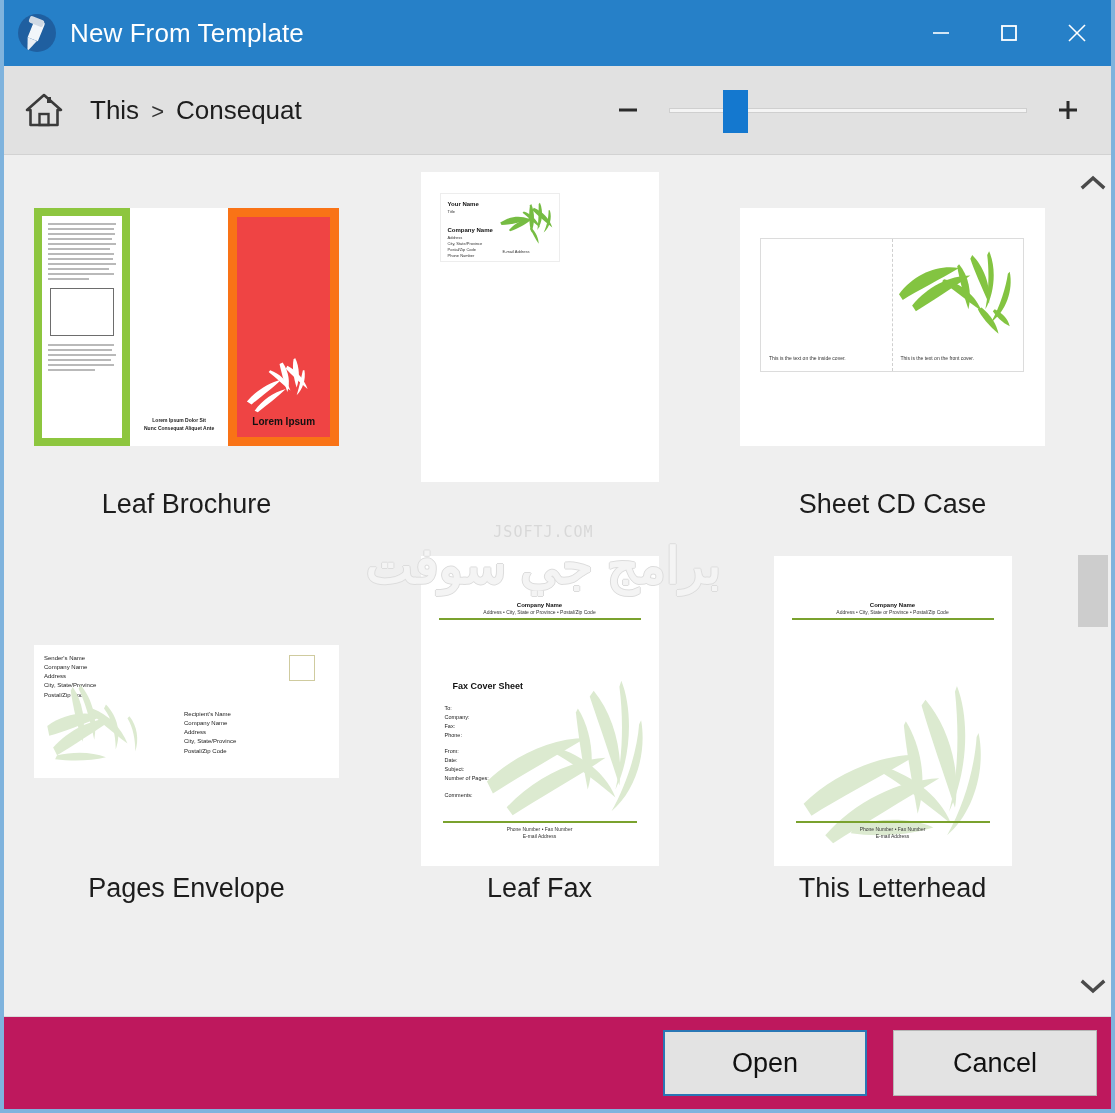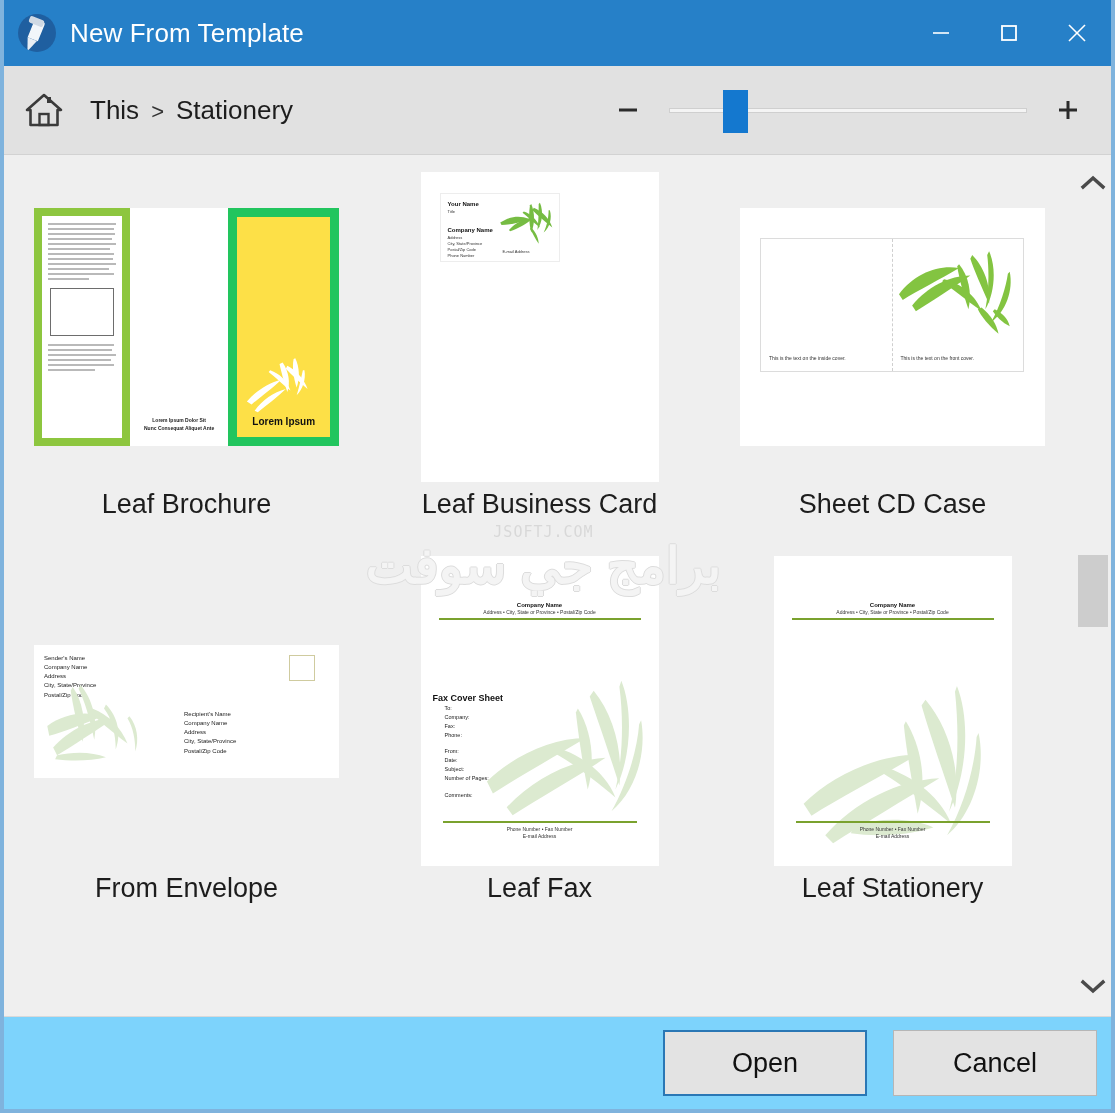--- a/index.html
+++ b/index.html
@@ -152,22 +152,22 @@
   .br-left-inner { padding: 7px 6px; }
   .br-lines { }
   .br-line { height: 2px; background: #b9b9b9; margin-bottom: 3px; }
   .br-imgbox { border: 1px solid #6d6d6d; height: 46px; margin: 8px 2px; background:#fff;}
   .br-mid { width: 100px; background: #fff; position: relative; }
   .br-mid-cap {
     position: absolute; bottom: 14px; left: 0; right: 0;
     text-align: center; font-size: 5px; font-weight: bold; color: #222; line-height: 1.5;
   }
   .br-right {
-    width: 112px; border: 9px solid #22c55e; box-sizing: border-box;
-    background: #fde047; position: relative;
+    width: 112px; border: 9px solid #f97316; box-sizing: border-box;
+    background: #ef4444; position: relative;
   }
   .br-right .leafsvg { position: absolute; left: 2px; bottom: 20px; width: 78px; height: 70px; }
   .br-right-cap {
     position: absolute; bottom: 10px; left: 0; right: 0;
     text-align: center; font-size: 10px; font-weight: bold; color: #111;
   }
 
   
   .bc-sheet { width: 238px; height: 310px; }
   .bizcard {
@@ -207,21 +207,21 @@
   .doc-head {
     position: absolute; left: 18px; right: 18px; top: 46px;
     text-align: center;
   }
   .doc-co { font-size: 6px; font-weight: bold; color: #111; }
   .doc-addr { font-size: 5px; color: #333; margin-top: 1px; }
   .doc-rule { height: 1.5px; background: #7aa22e; margin-top: 3px; }
   .doc-foot { position: absolute; left: 22px; right: 22px; bottom: 26px; text-align: center; }
   .doc-foot .doc-rule { margin-bottom: 3px; margin-top: 0; }
   .doc-foot-l1, .doc-foot-l2 { font-size: 5px; color: #333; line-height: 1.45; }
-  .fax-title { position: absolute; left: 12px; top: 125px; font-size: 9px; font-weight: bold; color: #111; margin-top: 12px; }
+  .fax-title { position: absolute; left: 32px; top: 125px; font-size: 9px; font-weight: bold; color: #111; }
   .fax-fields { position: absolute; left: 24px; top: 148px; font-size: 5.5px; color: #222; line-height: 1.65; }
   .fax-fields .gap { height: 7px; }
   .doc-leaf { position: absolute; right: 8px; bottom: 44px; width: 168px; height: 150px; }
   .lh-leaf { position: absolute; left: 28px; bottom: 14px; width: 190px; height: 172px; }
 
   
   .watermark {
     position: absolute; left: 8px; right: 0; top: 368px;
     text-align: center; pointer-events: none;
   }
@@ -247,21 +247,21 @@
   }
   .sb-up { top: 10px; }
   .sb-down { bottom: 12px; }
   .sb-thumb {
     position: absolute; left: 3px; top: 400px;
     width: 30px; height: 72px; background: #cdcdcd;
   }
 
   
   .footer {
-    flex: 0 0 92px; height: 92px; background: #7dd3fc;
+    flex: 0 0 92px; height: 92px; background: #be185d;
     display: flex; align-items: center; justify-content: flex-end;
     padding-right: 14px; gap: 18px;
     border-top: 1px solid #d9d9d9;
   }
   .btn {
     width: 204px; height: 66px;
     display: flex; align-items: center; justify-content: center;
     font-size: 27px; color: #111; background: #e3e3e3;
     box-sizing: border-box;
   }
@@ -303,21 +303,21 @@
     <div class="home-icon">
       <svg width="44" height="44" viewBox="0 0 44 44">
         <path d="M22 7 L39 22 L35.5 22 L35.5 37 L8.5 37 L8.5 22 L5 22 Z" fill="none" stroke="#3a3a3a" stroke-width="2.6" stroke-linejoin="round"></path>
         <rect x="17.5" y="26" width="9" height="11" fill="none" stroke="#3a3a3a" stroke-width="2.4"></rect>
         <rect x="25" y="9" width="4" height="6" fill="#3a3a3a"></rect>
       </svg>
     </div>
     <div class="breadcrumb">
       <span>This</span>
       <span class="crumb-sep">&gt;</span>
-      <span>Stationery</span>
+      <span>Consequat</span>
     </div>
 
     <div class="zoomctl">
       <div class="zoom-minus">
         <svg width="26" height="26" viewBox="0 0 26 26">
             <line x1="4" y1="13" x2="22" y2="13" stroke="#2b2b2b" stroke-width="3"></line>
           </svg>
       </div>
       <div class="slider">
         <div class="slider-track"></div>
@@ -414,21 +414,20 @@
                     <path d="M56 12 C70 18 82 30 86 44 C74 34 62 24 54 16 Z"></path>
                     <path d="M66 4 C72 18 70 36 62 48 C64 32 64 16 64 6 Z"></path>
                     <path d="M40 18 C52 22 62 32 66 44 C56 36 46 26 38 20 Z"></path>
                     <path d="M82 16 C86 28 82 44 72 52 C78 40 80 26 80 16 Z"></path>
                     <path d="M52 44 C60 52 64 62 64 70 C58 62 54 52 50 46 Z"></path>
                   </g>
                 </svg>
               </div>
             </div>
           </div>
-          <div class="tlabel">Leaf Business Card</div>
         </div>
 
         <div class="cell">
           <div class="thumb-box">
             <div class="paper cdcase">
               <div class="cd-panels">
                 <div class="cd-half left">
                   <div class="cd-cap">This is the text on the inside cover.</div>
                 </div>
                 <div class="cd-half">
@@ -478,21 +477,21 @@
               </svg>
               <div class="env-recip">
                 <div>Recipient's Name</div>
                 <div>Company Name</div>
                 <div>Address</div>
                 <div>City, State/Province</div>
                 <div>Postal/Zip Code</div>
               </div>
             </div>
           </div>
-          <div class="tlabel">From Envelope</div>
+          <div class="tlabel">Pages Envelope</div>
         </div>
 
         <div class="cell">
           <div class="thumb-box">
             <div class="paper docsheet">
               <div class="doc-head">
                 <div class="doc-co">Company Name</div>
                 <div class="doc-addr">Address • City, State or Province • Postal/Zip Code</div>
                 <div class="doc-rule"></div>
               </div>
@@ -551,21 +550,21 @@
                   <path d="M52 148 C78 140 110 140 132 150 C106 158 74 160 48 156 Z"></path>
                 </g>
               </svg>
               <div class="doc-foot">
                 <div class="doc-rule"></div>
                 <div class="doc-foot-l1">Phone Number • Fax Number</div>
                 <div class="doc-foot-l2">E-mail Address</div>
               </div>
             </div>
           </div>
-          <div class="tlabel">Leaf Stationery</div>
+          <div class="tlabel">This Letterhead</div>
         </div>
 
       </div>
 
       <div class="watermark">
         <div class="wm-dom">JSOFTJ.COM</div>
         <div class="wm-ar">برامج جي سوفت</div>
       </div>
     </div>
 

